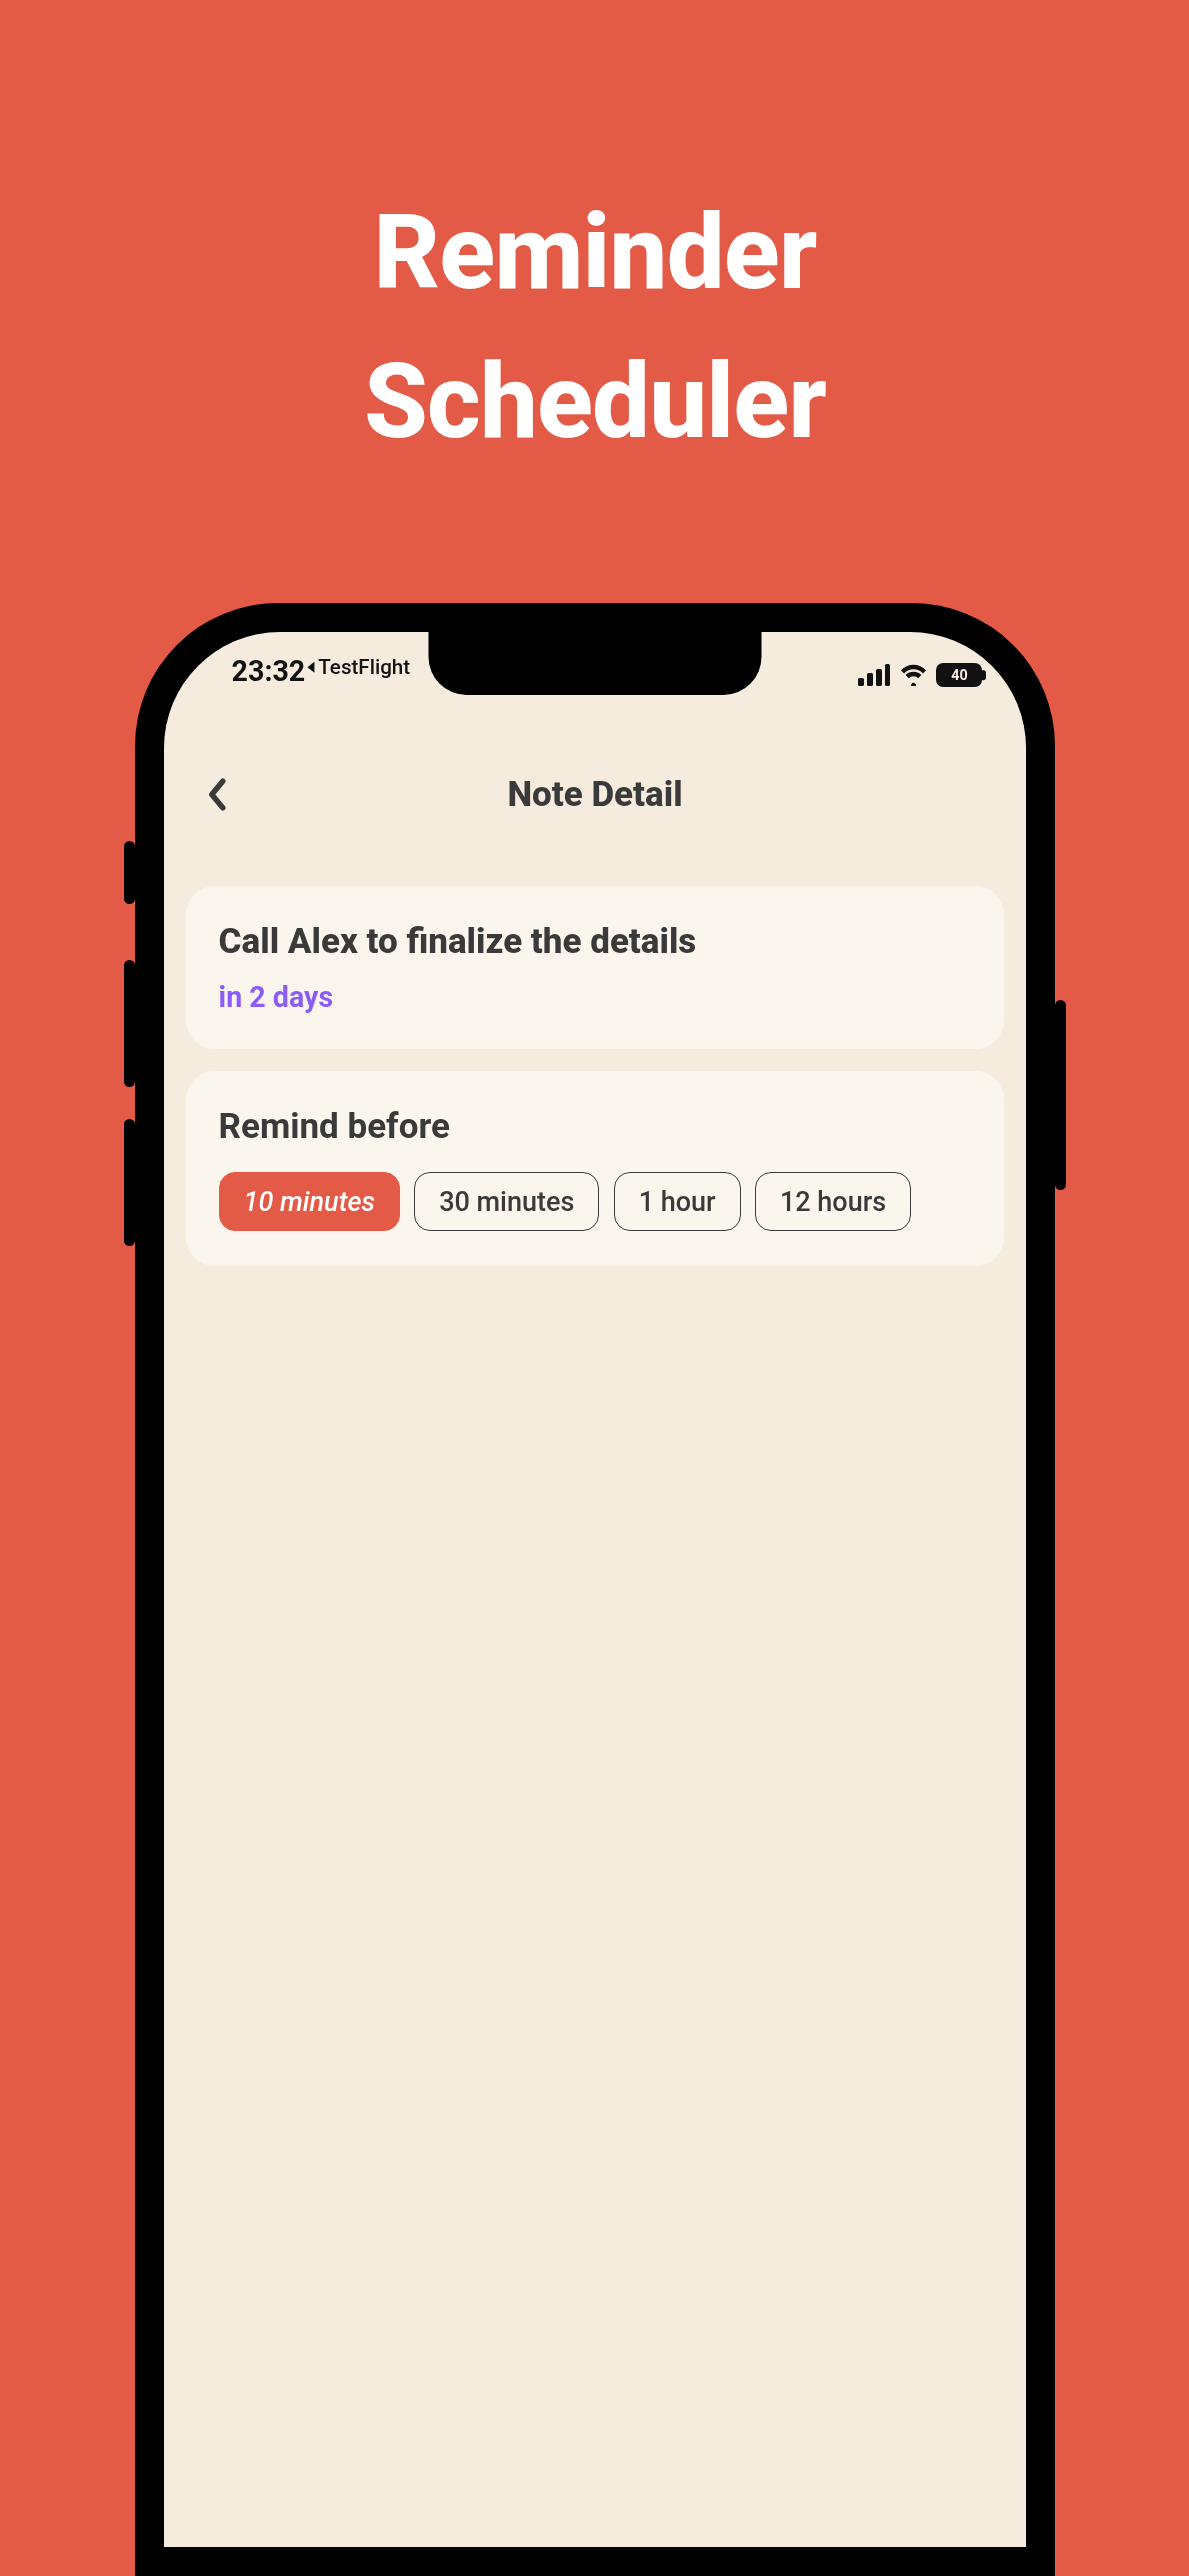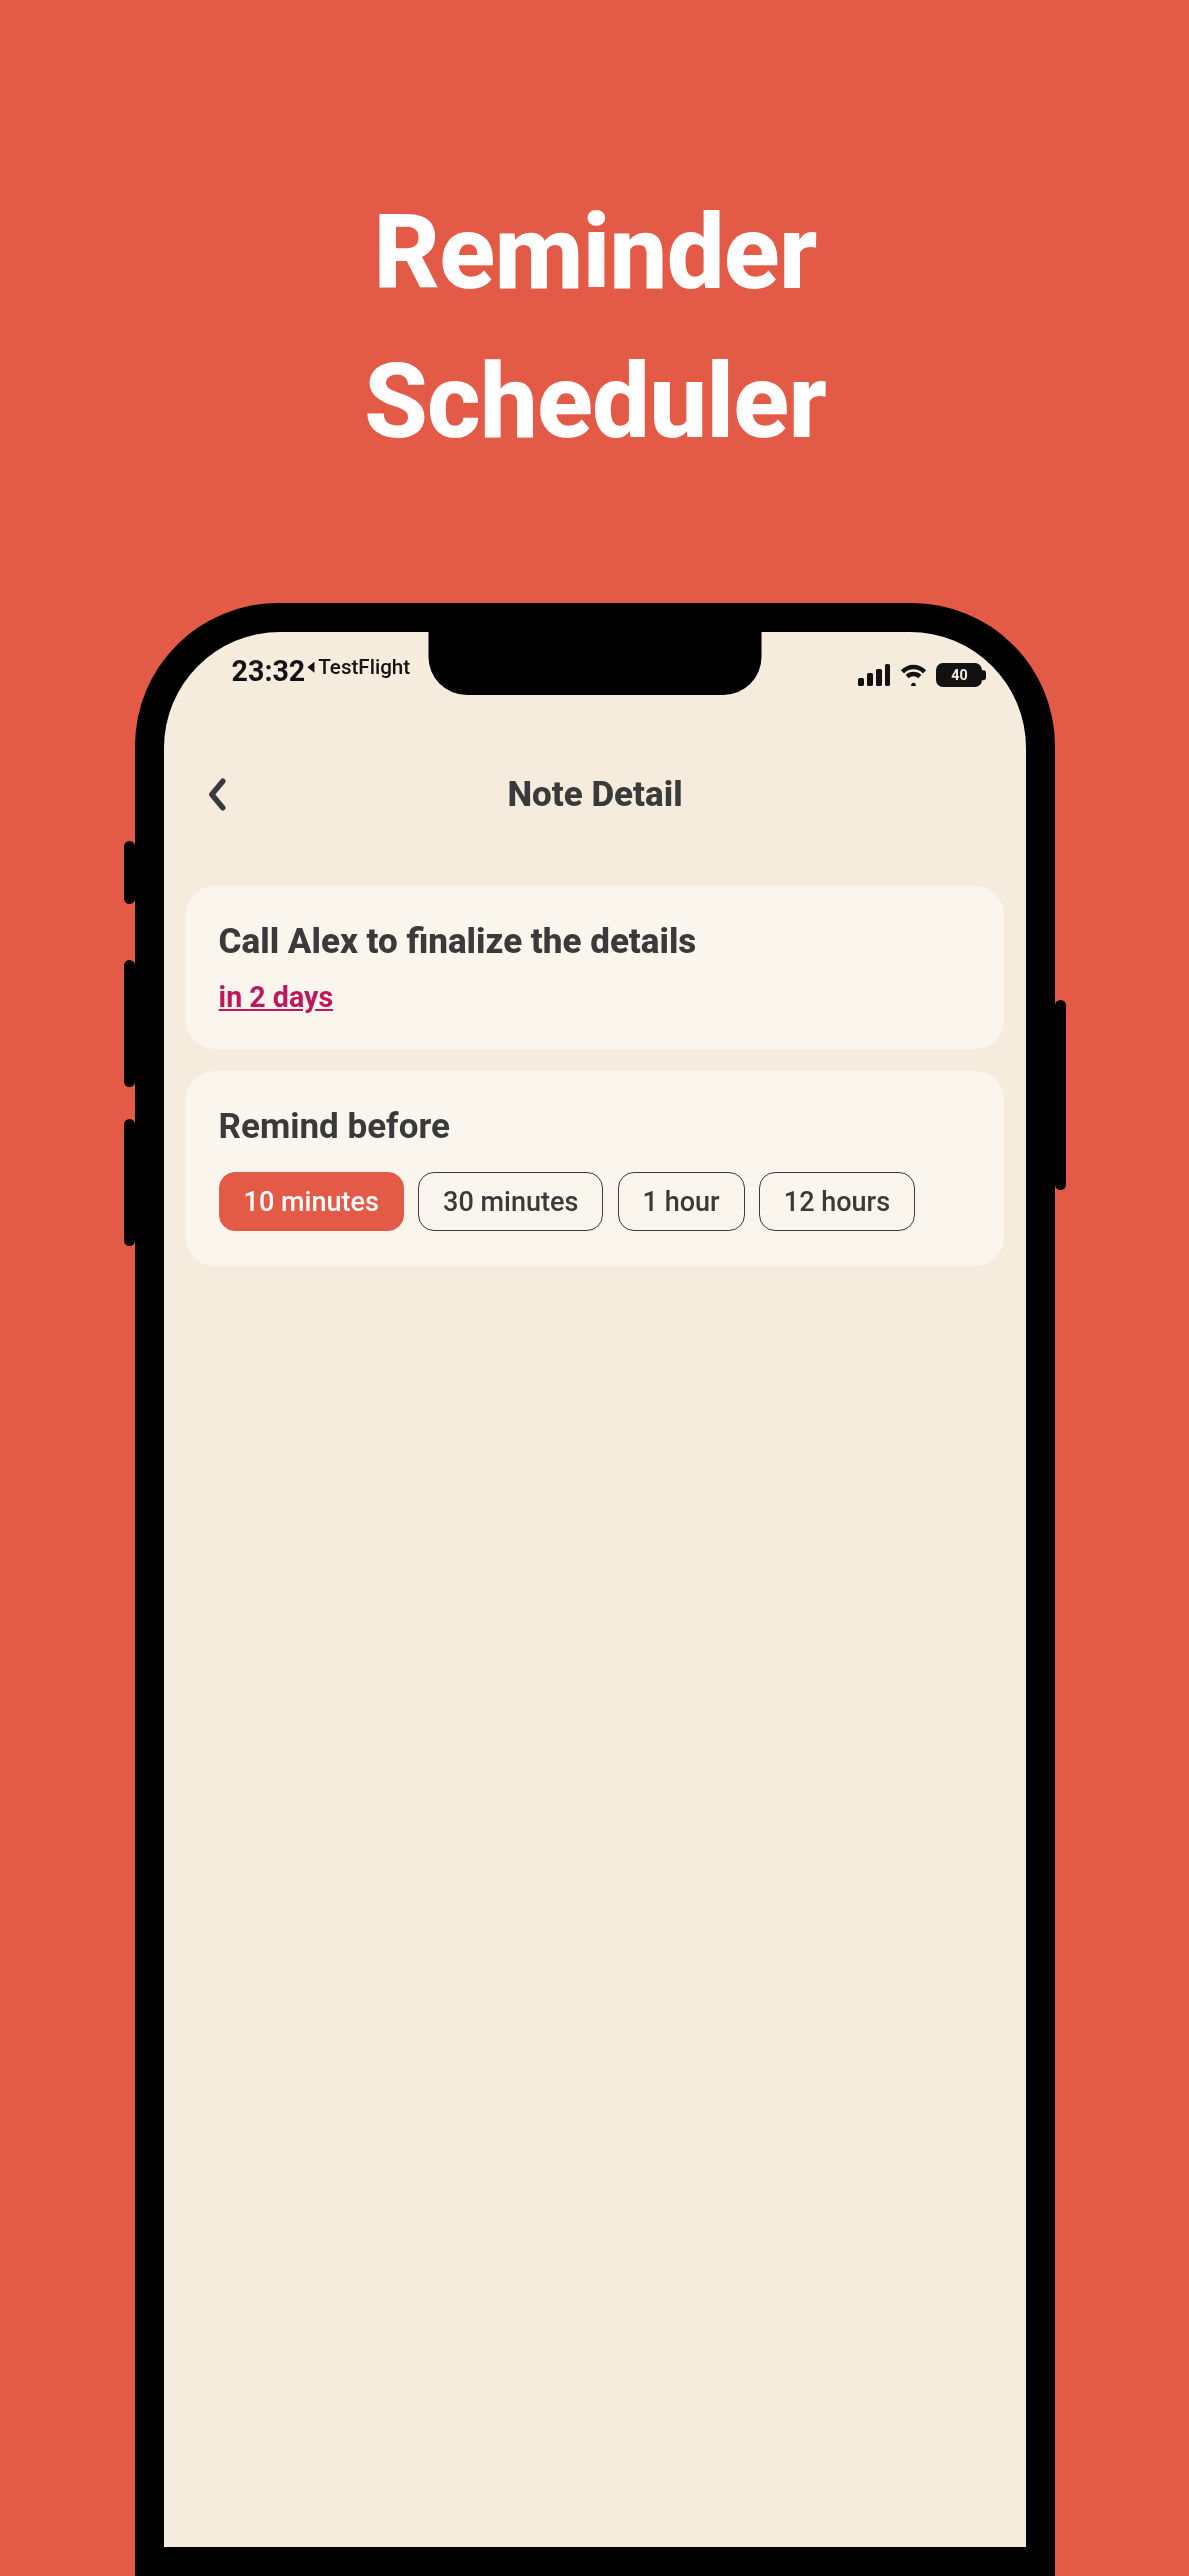--- a/index.html
+++ b/index.html
@@ -194,23 +194,22 @@
   }
   .note-title {
     font-size: 35px;
     font-weight: 800;
     color: #3a3a3a;
     line-height: 1.2;
   }
   .note-due {
     font-size: 28.6px;
     font-weight: 700;
-    color: #be185d;
+    color: #8b5cf6;
     margin-top: 17.4px;
-    text-decoration: underline;
   }
   .remind-title {
     font-size: 35px;
     font-weight: 700;
     color: #3a3a3a;
     margin-bottom: 25px;
   }
   .chip-row {
     display: flex;
     gap: 14.3px;
@@ -224,20 +223,21 @@
     font-size: 27px;
     font-weight: 500;
     border: 1.6px solid #3a3a3a;
     color: #3a3a3a;
     background: transparent;
   }
   .chip.selected {
     background: #e35a46;
     border-color: #e35a46;
     color: #fff;
+    font-style: italic;
   }
 </style>
 </head>
 <body>
 
 <div class="promo-title">
   <span>Reminder</span><br>
   <span>Scheduler</span>
 </div>
 

